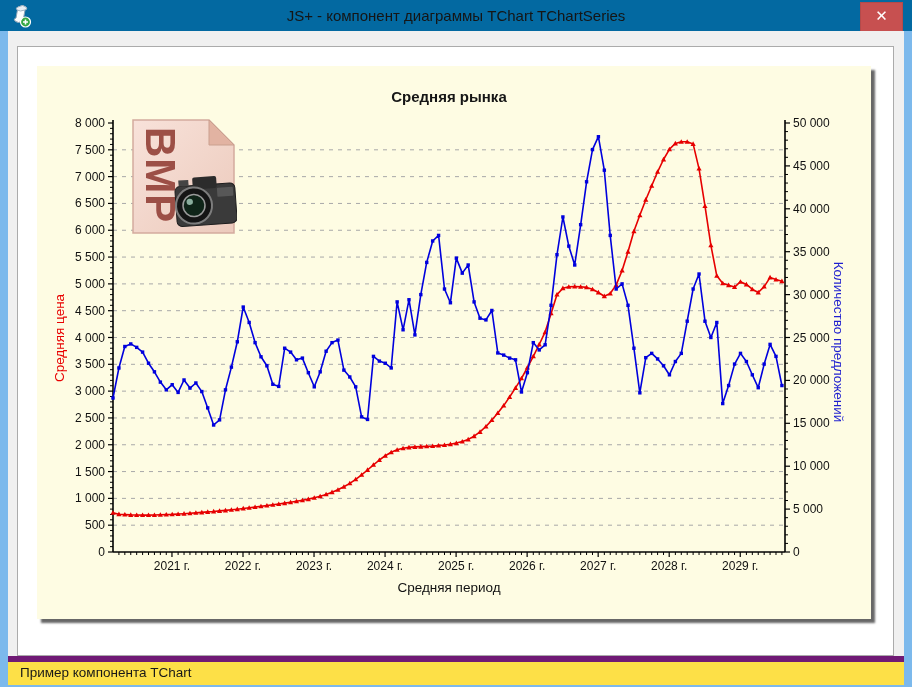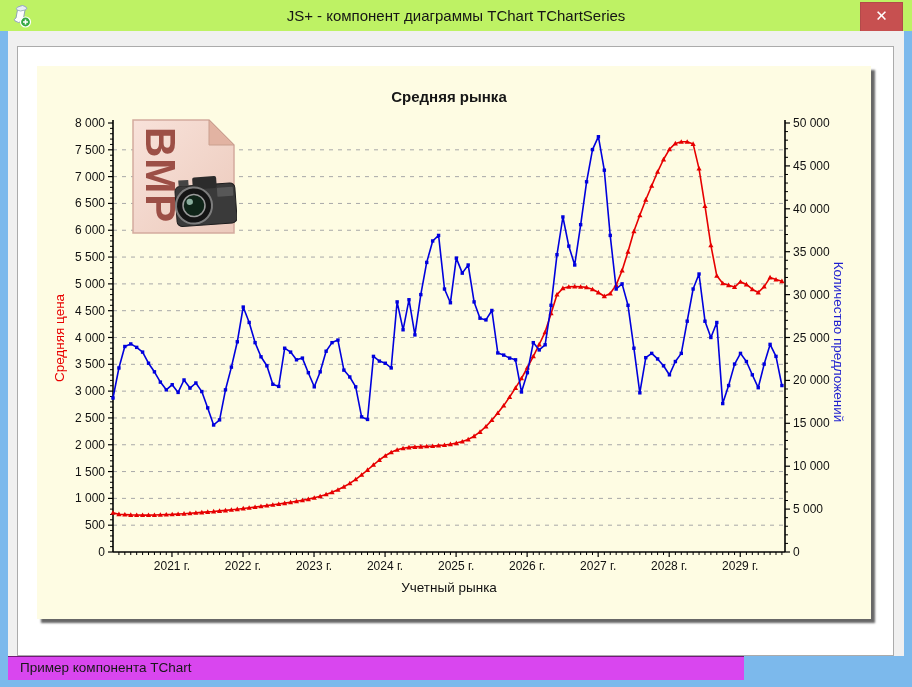--- a/index.html
+++ b/index.html
@@ -1,34 +1,34 @@
 <!DOCTYPE html>
 <html><head>
 <meta charset="utf-8">
 <style>
   html,body{margin:0;padding:0;background:#d0d0d0;font-family:"Liberation Sans",sans-serif;}
   .window{position:relative;width:912px;height:687px;background:#7cb9ec;overflow:hidden;}
-  .titlebar{position:absolute;left:0;top:0;width:100%;height:31px;background:#bef264;}
+  .titlebar{position:absolute;left:0;top:0;width:100%;height:31px;background:#0369a1;}
   .app-icon{position:absolute;left:9px;top:4px;width:24px;height:24px;}
   .title-text{position:absolute;left:0;top:0;width:100%;height:31px;line-height:31px;text-align:center;
     font-size:15px;color:#151515;}
   .close-btn{position:absolute;top:2px;right:9px;width:41px;height:28px;background:#c75050;border:1px solid #b34a4a;
     color:#fff;font-size:15px;line-height:26px;text-align:center;cursor:pointer;}
   .workspace{position:absolute;left:8px;top:31px;width:896px;height:625px;background:#f0f0f0;}
   .content-panel{position:absolute;left:9px;top:15px;width:875px;height:608px;background:#ffffff;border:1px solid #ababab;}
   .chart-panel{position:absolute;left:19px;top:19px;width:834px;height:553px;background:#fefce3;
     box-shadow:4px 4px 2px rgba(60,60,60,0.78);}
   .chart-title{position:absolute;left:76px;top:22px;width:672px;text-align:center;font-size:15px;font-weight:bold;color:#161616;}
   .x-title{position:absolute;left:76px;top:514px;width:672px;text-align:center;font-size:13.5px;color:#111;}
   .axis-title{position:absolute;white-space:nowrap;font-size:13.5px;}
   .atl{left:22px;top:272px;transform:translate(-50%,-50%) rotate(-90deg);}
   .atr{left:801px;top:276px;transform:translate(-50%,-50%) rotate(90deg);}
   .chart-svg{position:absolute;left:0;top:0;}
   .bmp-overlay{position:absolute;left:93px;top:52px;width:107px;height:117px;}
-  .statusbar{position:absolute;left:8px;top:656px;width:736px;height:23px;background:#d946ef;border-top:1px solid #701a75;}
+  .statusbar{position:absolute;left:8px;top:656px;width:896px;height:23px;background:#fde047;border-top:6px solid #701a75;}
   .status-text{padding-left:12px;line-height:22px;font-size:13.5px;color:#181818;}
 </style>
 </head>
 <body>
 
 <div class="window">
 
   <div class="titlebar">
     <svg class="app-icon" viewBox="0 0 24 24">
       <path d="M9 3 q5 -3 8 0 q2 2 -1 3 l-2 11 q-5 3 -8 0 q-2 -2 1 -3 z" fill="#fdfdfd" stroke="#8fa3b5" stroke-width="1"></path>
@@ -571,21 +571,21 @@
             <rect x="713.620909936579" y="307.123" width="3.4" height="3.4" fill="#0000dd"></rect>
             <rect x="719.5405479915338" y="319.993" width="3.4" height="3.4" fill="#0000dd"></rect>
             <rect x="725.4601860465049" y="296.398" width="3.4" height="3.4" fill="#0000dd"></rect>
             <rect x="731.3798241014758" y="276.66400000000004" width="3.4" height="3.4" fill="#0000dd"></rect>
             <rect x="737.2994621564469" y="288.676" width="3.4" height="3.4" fill="#0000dd"></rect>
             <rect x="743.219100211418" y="317.848" width="3.4" height="3.4" fill="#0000dd"></rect>
           </svg>
         <div class="chart-title">Средняя рынка</div>
         <div class="axis-title atl" id="left-title" style="color: rgb(232, 0, 0);">Средняя цена</div>
         <div class="axis-title atr" id="right-title" style="color: rgb(30, 30, 207);">Количество предложений</div>
-        <div class="x-title">Учетный рынка</div>
+        <div class="x-title">Средняя период</div>
 
         <svg class="bmp-overlay" viewBox="0 0 107 117">
           <defs>
             <linearGradient id="pg" x1="0" y1="0" x2="1" y2="1">
               <stop offset="0" stop-color="#f8e2da"></stop>
                 <stop offset="1" stop-color="#eccabc"></stop>
             </linearGradient>
           </defs>
           <path d="M3 2 H79 L104 27 V115 H3 Z" fill="url(#pg)" stroke="#d3ab9e" stroke-width="1.5"></path>
           <path d="M79 2 L104 27 H79 Z" fill="#e2b3a2" stroke="#caa08f" stroke-width="1"></path>

